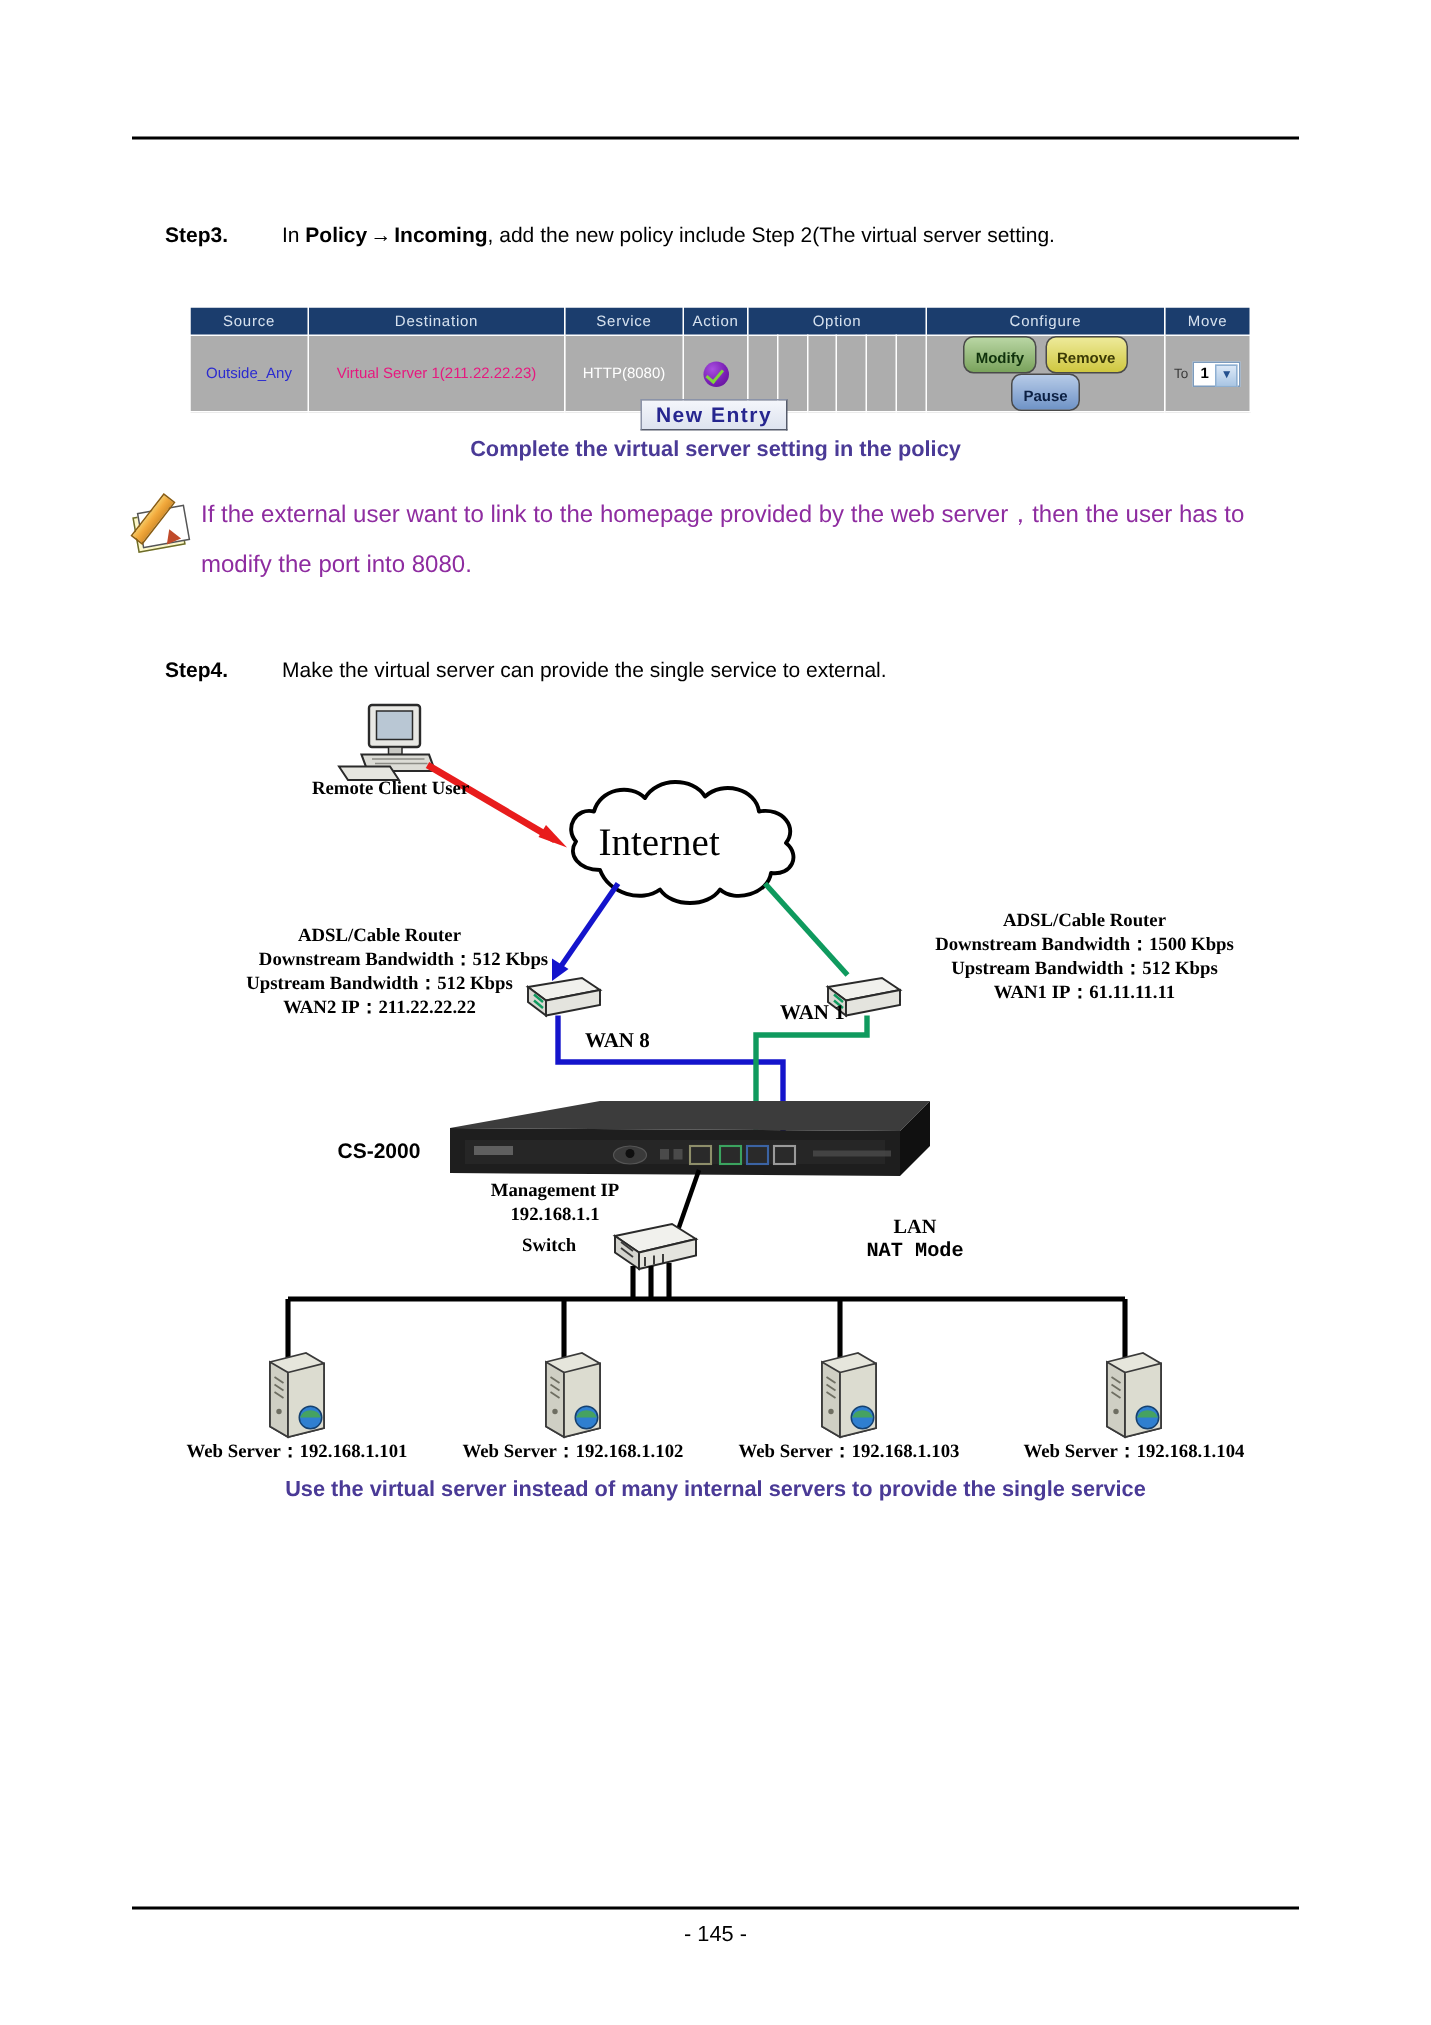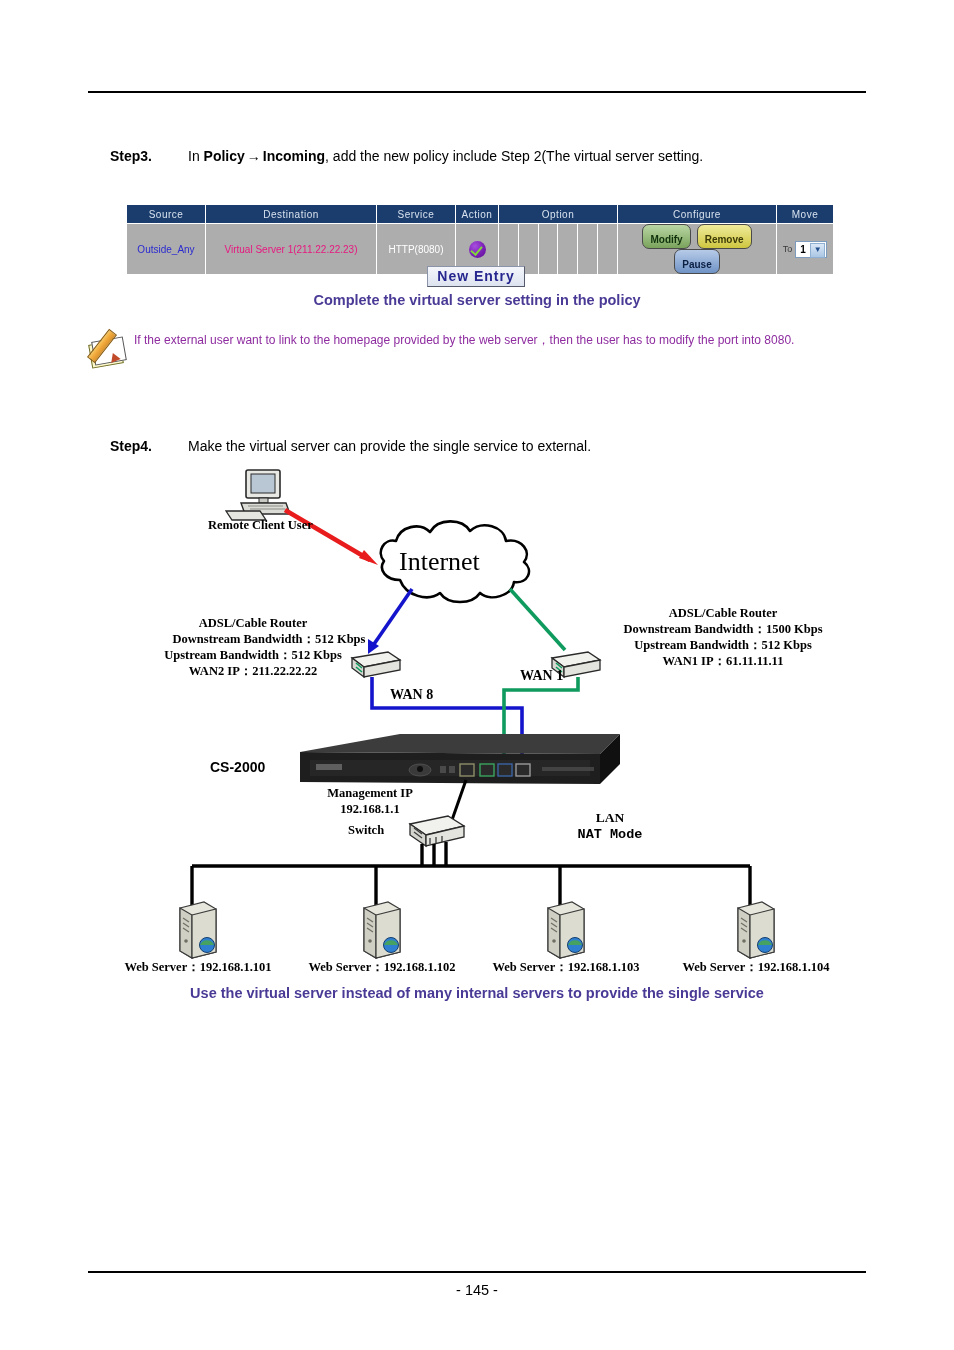--- a/index.html
+++ b/index.html
@@ -215,21 +215,21 @@
   #caption-policy { top: 292px; }
   #caption-diagram { top: 985px; }
 
   
   .note-block {
     position: absolute;
     left: 88px;
     top: 328px;
     width: 790px;
     color: #8e2ca0;
-    font-size: 12px;
+    font-size: 16px;
     line-height: 2.05;
   }
   .note-icon {
     float: left;
     width: 44px;
     height: 40px;
     margin: 0 2px 0 0;
     position: relative;
   }
   .note-icon .pad {
@@ -282,20 +282,21 @@
     font-family: "Liberation Serif", serif;
     font-weight: bold;
     color: #000;
     font-size: 12.5px;
     line-height: 1.25;
     white-space: nowrap;
   }
   .dlabel.center { text-align: center; }
   .dlabel.sans {
     font-family: "Liberation Sans", sans-serif;
+    margin-left: 15px;
   }
   .cloud-text {
     position: absolute;
     font-family: "Liberation Serif", serif;
     font-size: 26px;
     color: #000;
   }
 </style>
 </head>
 <body>

